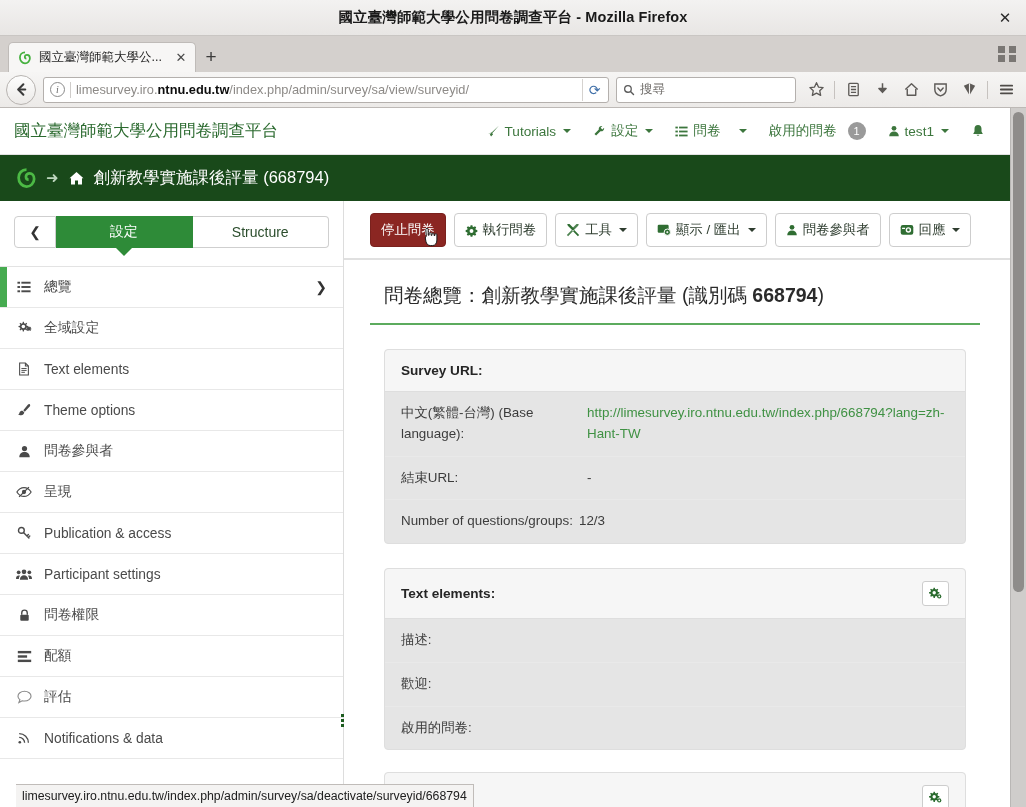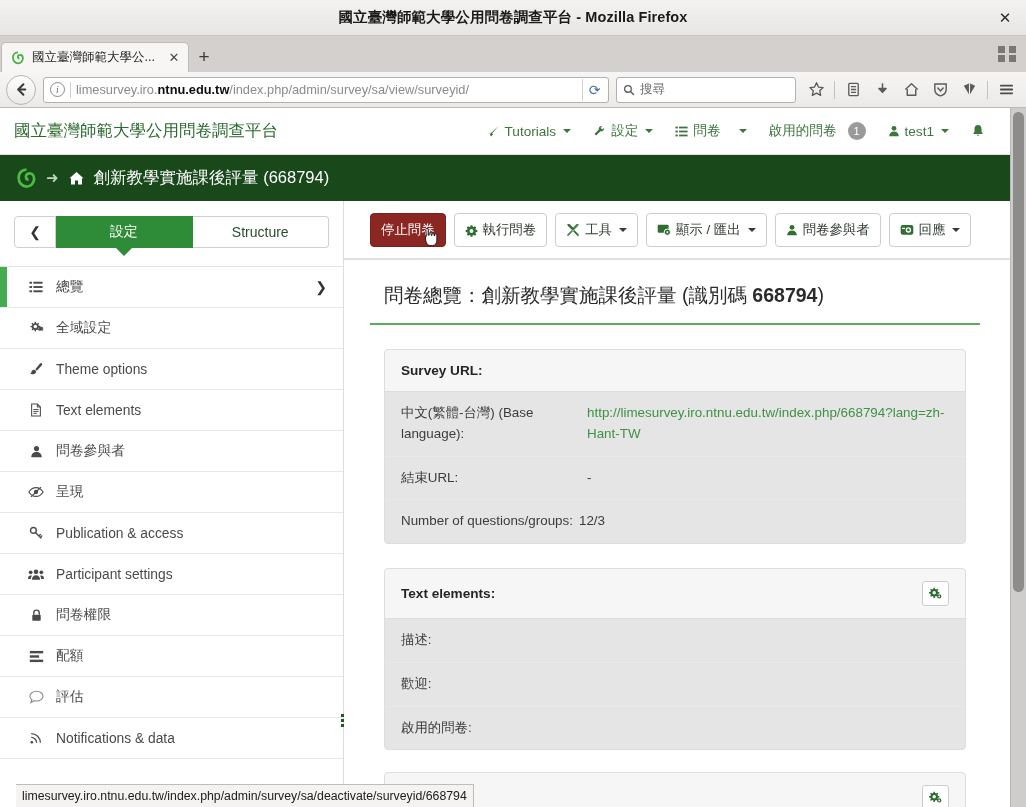--- a/index.html
+++ b/index.html
@@ -41,21 +41,21 @@
     font-size: 15px; color: #2a2a2a;
     cursor: pointer;
   }
 
   
   .tabstrip {
     height: 36px; min-height: 36px;
     background: #d4d0cd;
     display: flex; align-items: flex-end;
     position: relative;
-    padding-left: 1px;
+    padding-left: 8px;
   }
   .tab {
     height: 30px;
     min-width: 188px; max-width: 188px;
     background: #f7f6f5;
     border: 1px solid #bfbbb8;
     border-bottom: none;
     border-radius: 5px 5px 0 0;
     display: flex; align-items: center;
     padding: 0 6px 0 8px;
@@ -264,21 +264,21 @@
     border-top: 9px solid #2e8b38;
   }
   .menu-list {
     margin-top: 18px;
     border-top: 1px solid #e3e3e3;
   }
   .menu-item {
     height: 41px;
     border-bottom: 1px solid #e8e8e8;
     display: flex; align-items: center;
-    padding: 0 16px 0 16px;
+    padding: 0 16px 0 4px;
     font-size: 13.8px; color: #4a4a4a;
     cursor: pointer; position: relative;
     background: #ffffff;
   }
   .menu-item.active::before {
     content: ""; position: absolute; left: 0; top: 0;
     width: 7px; height: 100%; background: #46ab50;
   }
   .menu-item .mi-icon {
     width: 40px; flex: 0 0 40px;
@@ -643,36 +643,36 @@
                       <circle cx="13.0" cy="11.3" r="1.25" fill="#ffffff"></circle>
                     </g>
                   </svg>
               </span>
               <span class="mi-label">全域設定</span>
             </div>
 
             <div class="menu-item">
               <span class="mi-icon">
                 <svg width="14" height="14" viewBox="0 0 16 16">
-                    <path d="M14.6 1.4 C14 0.8 13.2 1 12.6 1.8 L7.2 8.4 L8.9 10.1 L14.8 3.6 C15.2 3 15.2 2 14.6 1.4 Z" fill="#4a4a4a"></path>
-                    <path d="M6.6 9 L8.3 10.7 C8.3 12.3 7 14 4.6 14 C3.4 14 2 13.7 1.3 13.1 C2.8 12.6 2.6 11.7 3 10.7 C3.4 9.6 5 8.7 6.6 9 Z" fill="#4a4a4a"></path>
-                  </svg>
-              </span>
-              <span class="mi-label">Theme options</span>
-            </div>
-
-            <div class="menu-item">
-              <span class="mi-icon">
-                <svg width="14" height="14" viewBox="0 0 16 16">
                     <path d="M3 1.2 H9.6 L13 4.6 V14.8 H3 Z" fill="none" stroke="#4a4a4a" stroke-width="1.2"></path>
                     <path d="M9.6 1.2 V4.6 H13" fill="none" stroke="#4a4a4a" stroke-width="1.2"></path>
                     <path d="M5 7.4 H11 M5 9.6 H11 M5 11.8 H9" stroke="#4a4a4a" stroke-width="1.1"></path>
                   </svg>
               </span>
               <span class="mi-label">Text elements</span>
+            </div>
+
+            <div class="menu-item">
+              <span class="mi-icon">
+                <svg width="14" height="14" viewBox="0 0 16 16">
+                    <path d="M14.6 1.4 C14 0.8 13.2 1 12.6 1.8 L7.2 8.4 L8.9 10.1 L14.8 3.6 C15.2 3 15.2 2 14.6 1.4 Z" fill="#4a4a4a"></path>
+                    <path d="M6.6 9 L8.3 10.7 C8.3 12.3 7 14 4.6 14 C3.4 14 2 13.7 1.3 13.1 C2.8 12.6 2.6 11.7 3 10.7 C3.4 9.6 5 8.7 6.6 9 Z" fill="#4a4a4a"></path>
+                  </svg>
+              </span>
+              <span class="mi-label">Theme options</span>
             </div>
 
             <div class="menu-item">
               <span class="mi-icon">
                 <svg width="13" height="13" viewBox="0 0 16 16">
                     <circle cx="8" cy="4.4" r="3.2" fill="#4a4a4a"></circle>
                     <path d="M1.6 15 C1.6 10.8 4.4 8.6 8 8.6 C11.6 8.6 14.4 10.8 14.4 15 Z" fill="#4a4a4a"></path>
                   </svg>
               </span>
               <span class="mi-label">問卷參與者</span>

